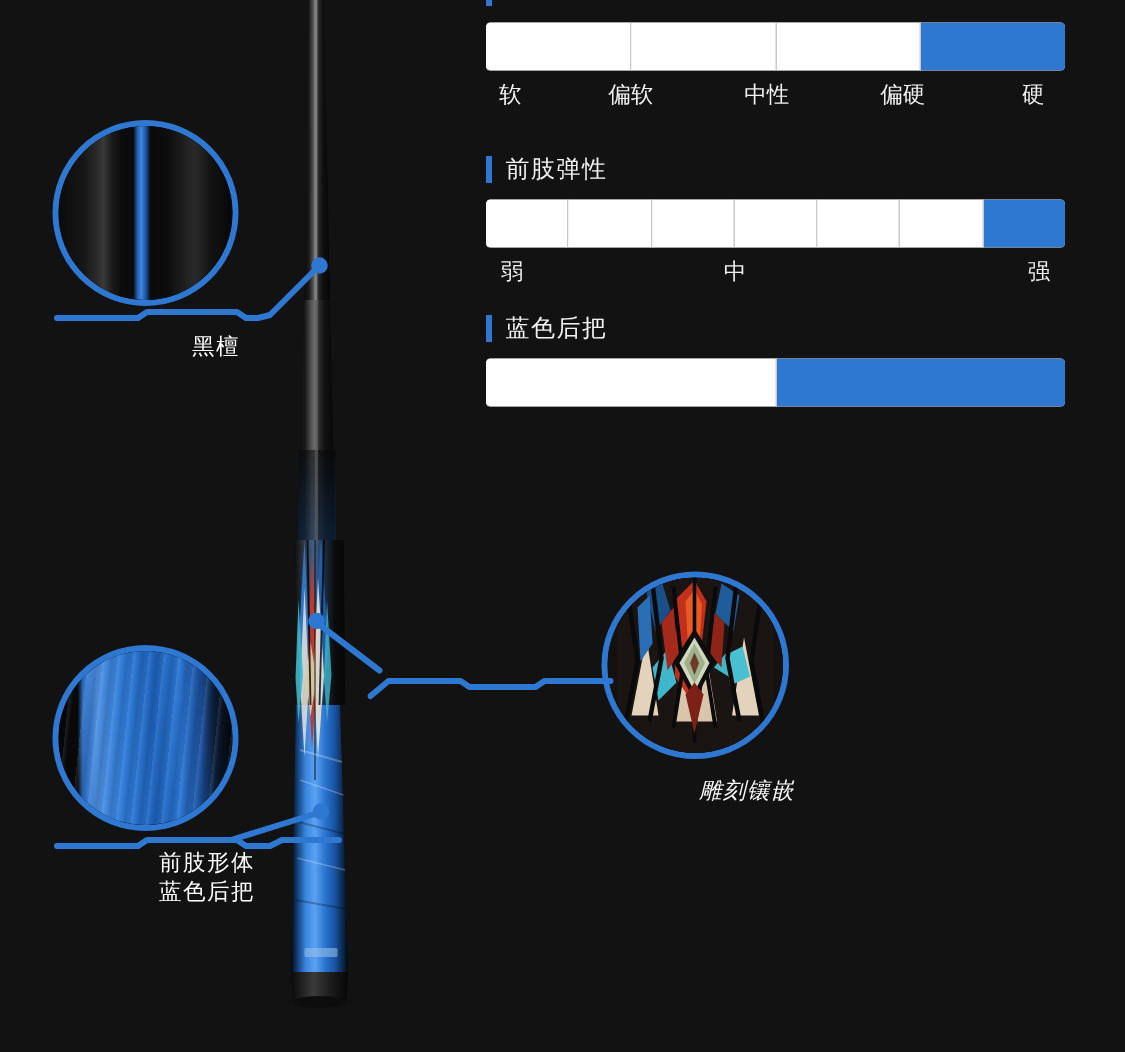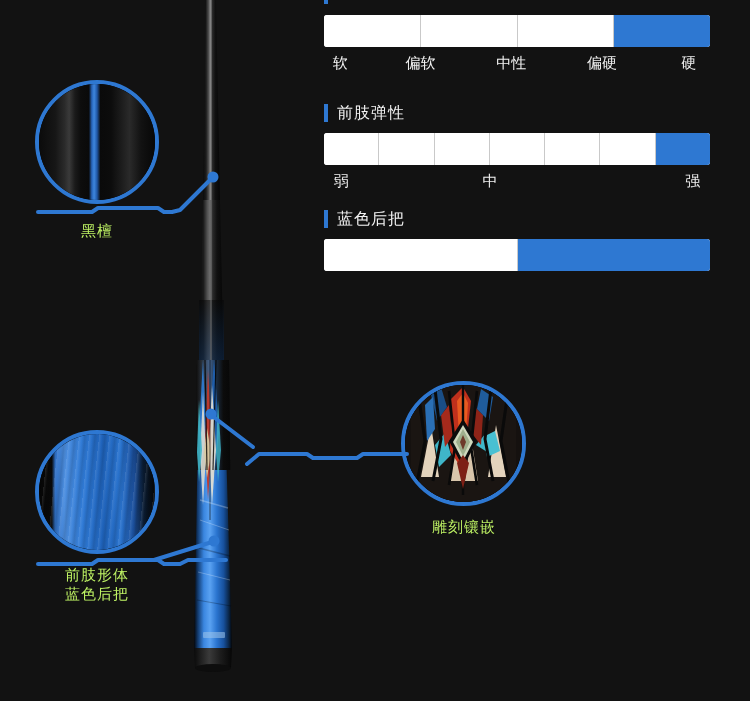--- a/index.html
+++ b/index.html
@@ -92,24 +92,24 @@
   .cue-wrap {
     position: absolute;
     left: 0; top: 0;
     width: 324px; height: 701px;
     overflow: hidden;
   }
 
   
   .callout-label {
     position: absolute;
-    text-align: center;
+    text-align: right;
     font-size: 15px;
     line-height: 19px;
-    color: #bef264;
+    color: #ffffff;
     white-space: pre-line;
     letter-spacing: 1px;
   }
   .lens {
     position: absolute;
     border-radius: 50%;
     border: 4px solid #2e78d2;
     box-sizing: border-box;
     overflow: hidden;
     background: #000;
@@ -299,21 +299,21 @@
       </svg>
     </div>
   </div>
   <svg style="position:absolute; left:245px; top:440px;" width="165" height="40">
     <path d="M2,24 L14,14 L62,14 L68,18 L112,18 L118,14 L162,14" stroke="#2e78d2" stroke-width="4" fill="none" stroke-linecap="round" stroke-linejoin="round"></path>
   </svg>
   <svg style="position:absolute; left:205px; top:395px;" width="60" height="80">
     <path d="M48,52 L6,20" stroke="#2e78d2" stroke-width="4" fill="none" stroke-linecap="round"></path>
     <circle cx="6" cy="19" r="5.5" fill="#2e78d2"></circle>
   </svg>
-  <div class="callout-label" style="left:398px; top:518px; width:132px;">雕刻镶嵌</div>
+  <div class="callout-label" style="left:398px; top:518px; width:132px;font-style:italic;">雕刻镶嵌</div>
 
   <div class="clipped">
     <div class="spec-head">
       <div class="marker"></div>
       <div class="htxt"></div>
     </div>
     <div class="bar">
       <div class="seg"></div>
       <div class="seg"></div>
       <div class="seg"></div>

